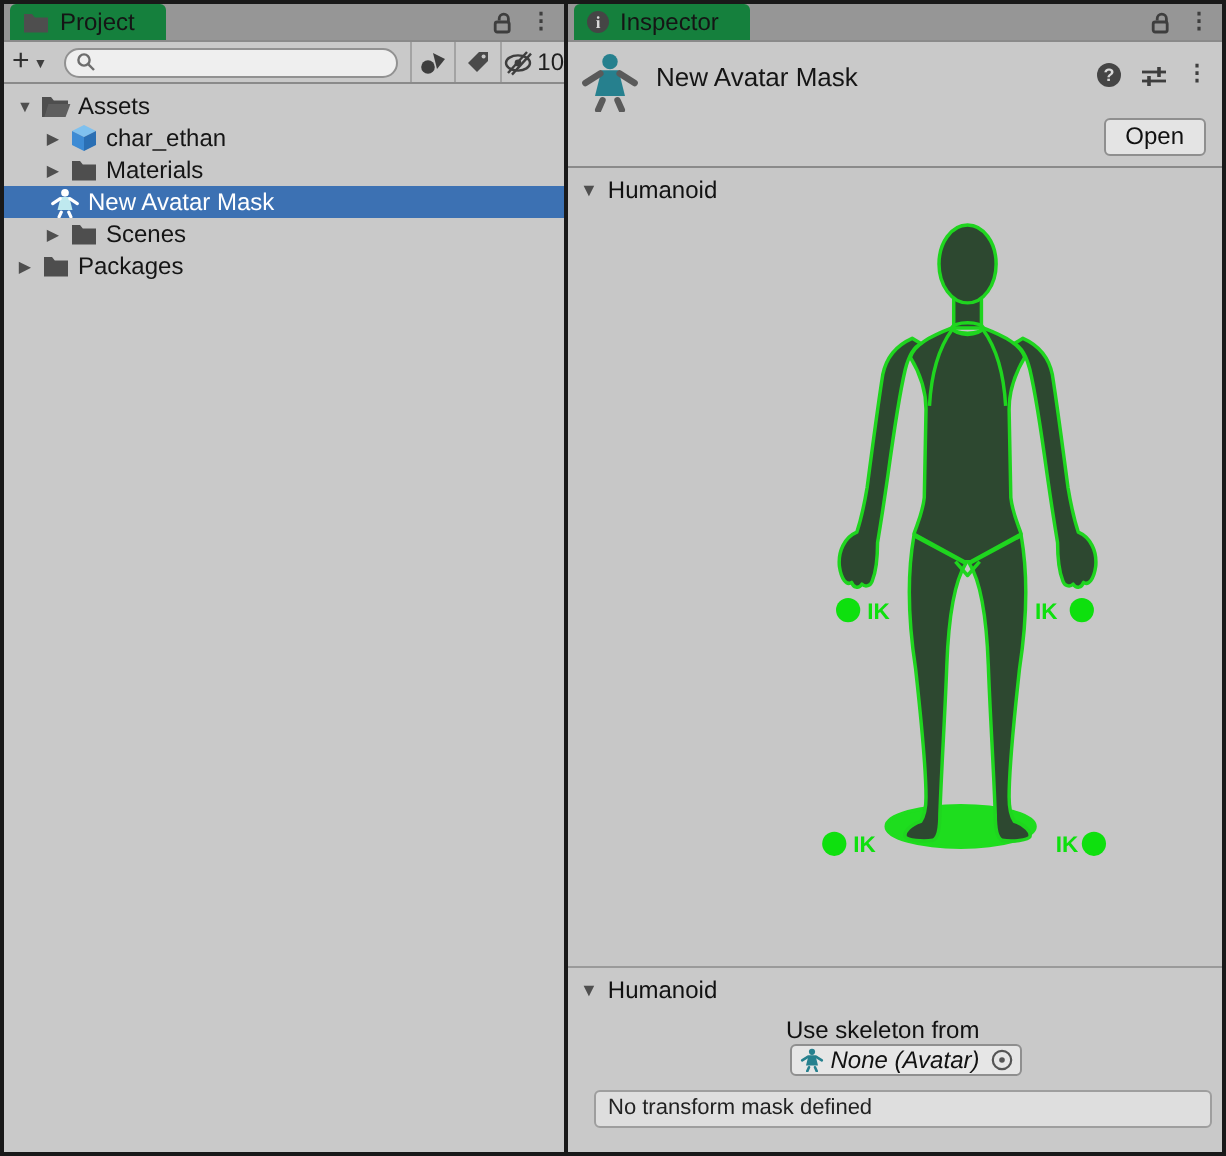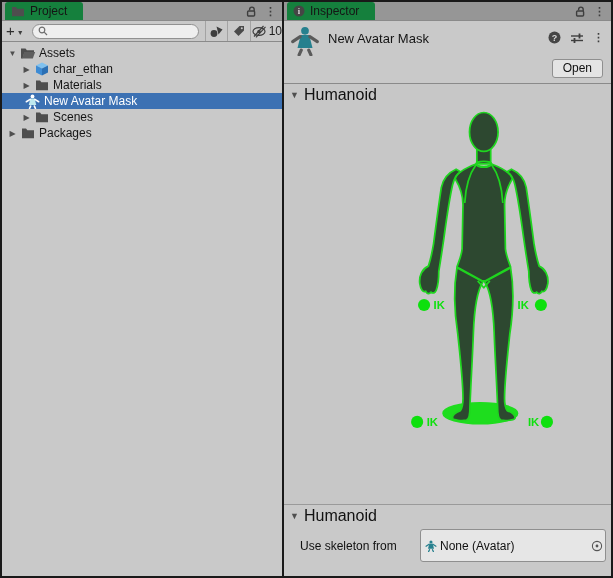--- a/index.html
+++ b/index.html
@@ -92,36 +92,37 @@
     font-size: 12px; color: #111;
     padding: 1px 10px 2px 10px;
   }
   .foldout {
     height: 22px; flex: none;
     display: flex; align-items: center; gap: 5px;
     padding-left: 6px;
     background: #c7c7c7;
   }
   .fold-tri { font-size: 9px; color: #4f4f4f; }
-  .fold-lbl { font-size: 16px; color: #111; }
+  .fold-lbl { font-size: 12px; color: #111; }
 
   .bodyarea { flex: 1; background: #c7c7c7; min-height: 0; position: relative; padding-left: 44px; }
   .bodyarea svg { width: 100%; height: 100%; }
 
   .transform-sec { flex: none; background: #c9c9c9; border-top: 1px solid #9a9a9a; padding-bottom: 12px; }
-  .t-row { display: flex; align-items: center; padding: 2px 5px 2px 16px; }
+  .t-row { display: flex; align-items: center; padding: 2px 5px 2px 16px; flex-direction: column; }
   .t-label { width: 120px; flex: none; font-size: 12px; color: #111; }
   .objfield {
     flex: 1; height: 33px;
     background: #e6e6e6;
     border: 1px solid #8f8f8f;
     border-radius: 3px;
     display: flex; align-items: center;
     padding: 0 0 0 4px; gap: 3px;
     overflow: hidden;
+    font-style: italic;
   }
   .objfield .val { flex: 1; font-size: 12px; color: #111; white-space: nowrap; }
   .picker { width: 17px; height: 100%; display: flex; align-items: center; justify-content: center; color: #555; }
   .import-btn {
     display: block;
     margin: 3px 5px 0 16px;
     width: calc(100% - 21px);
     height: 18px;
     background: #d0d0d0;
     border: 1px solid #a2a2a2;
@@ -389,15 +390,16 @@
           </span>
           <span class="val">None (Avatar)</span>
           <span class="picker">
             <svg width="12" height="12" viewBox="0 0 12 12">
                 <circle cx="6" cy="6" r="4.6" fill="none" stroke="#555" stroke-width="1.1"></circle>
                 <circle cx="6" cy="6" r="1.4" fill="#555"></circle>
               </svg>
           </span>
         </div>
       </div>
+      <div class="helpbox">No transform mask defined</div>
     </div>
   </div>
 </div>
 
 </body></html>

